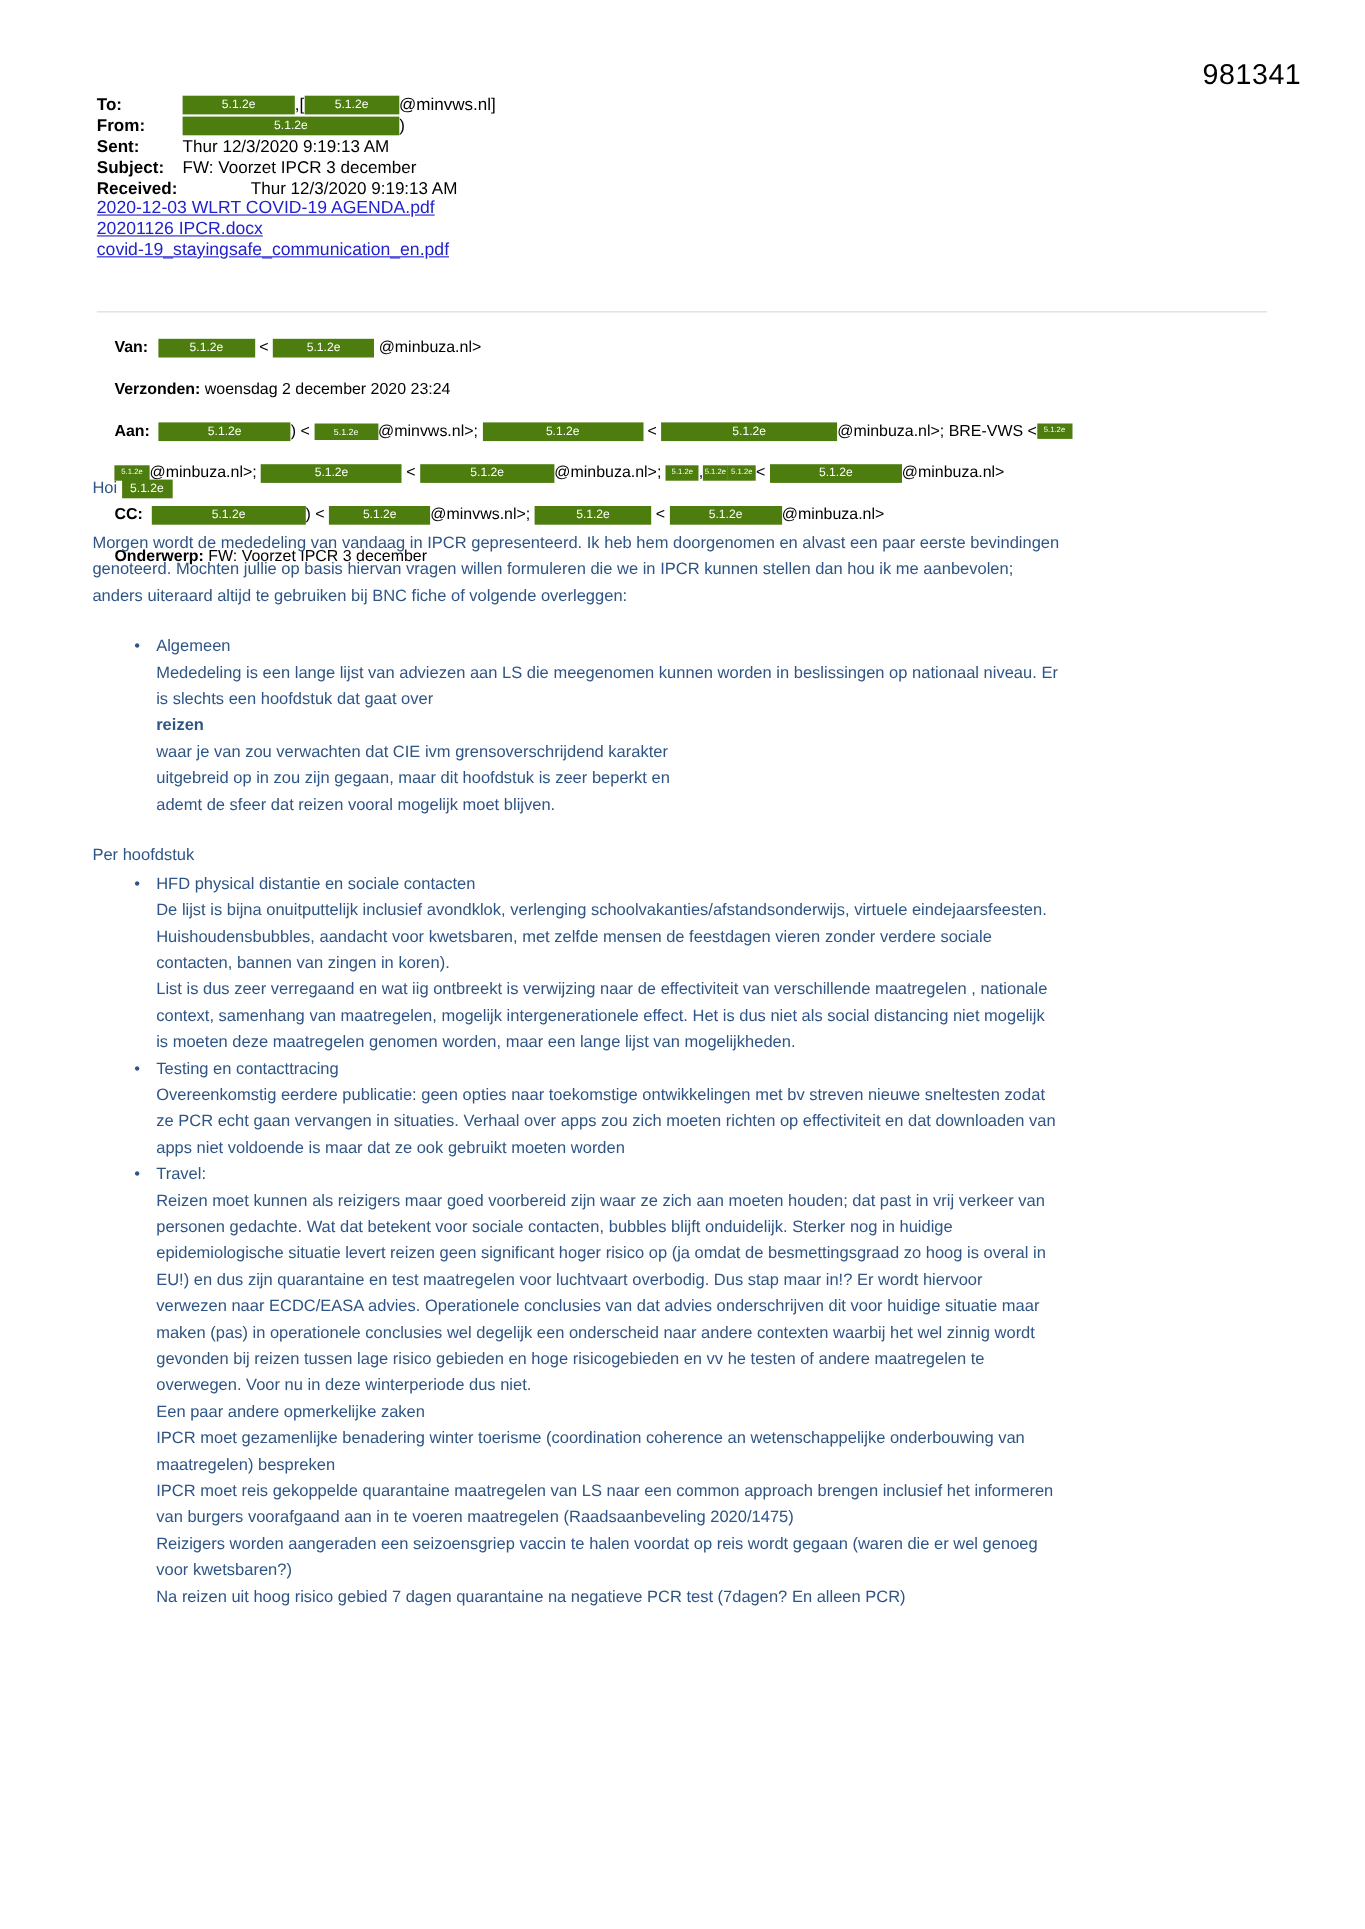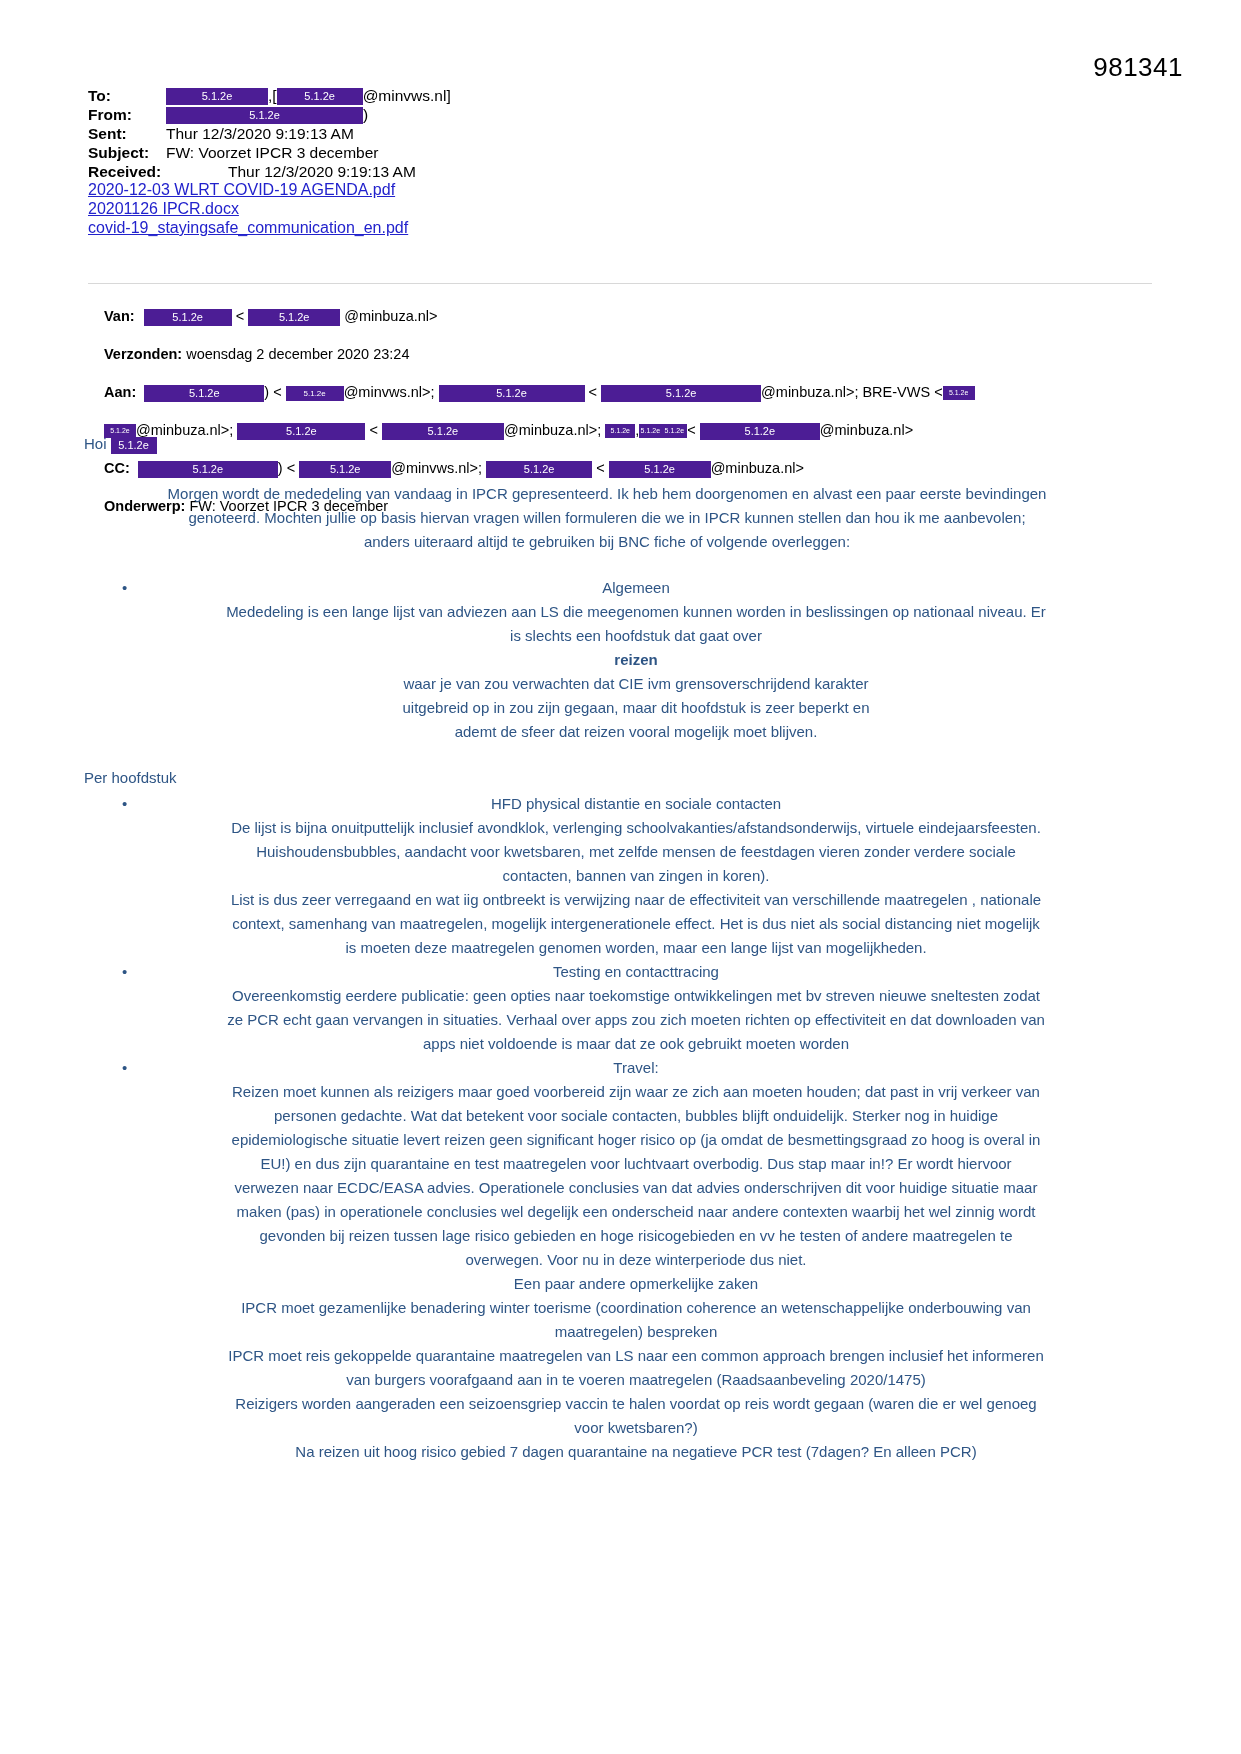--- a/index.html
+++ b/index.html
@@ -27,21 +27,21 @@
     right: 58px;
     font-family: "Liberation Sans", sans-serif;
     font-size: 26px;
     letter-spacing: 0.5px;
     color: #000;
   }
 
   
   .rd {
     display: inline-block;
-    background: #4c1d95;
+    background: #4d7c0f;
     color: #ffffff;
     text-align: center;
     vertical-align: middle;
     font-family: "Liberation Sans", sans-serif;
     font-size: 11px;
     line-height: 17px;
     height: 17px;
     border-radius: 0;
     overflow: hidden;
     white-space: nowrap;
@@ -115,34 +115,33 @@
     left: 84px;
     top: 432px;
     width: 1046px;
     font-family: "Liberation Sans", sans-serif;
     font-size: 15px;
     line-height: 24px;
     color: #2e5585;
   }
   .greet { margin: 0 0 26px 0; }
   .greet .rd { margin-left: 4px; }
-  .para { margin: 0 0 22px 0; text-align: center; }
+  .para { margin: 0 0 22px 0; }
   .para-line { display: block; }
   .section-label { margin: 0 0 2px 0; }
 
   ul.bullets {
     list-style: none;
     margin: 0 0 0 0;
     padding: 0;
   }
   ul.bullets > li {
     position: relative;
     padding-left: 58px;
     margin: 0 0 0 0;
-    text-align: center;
   }
   ul.bullets > li::before {
     content: "\2022";
     position: absolute;
     left: 38px;
     top: 0;
     color: #2e5585;
     font-size: 15px;
     line-height: 24px;
   }

